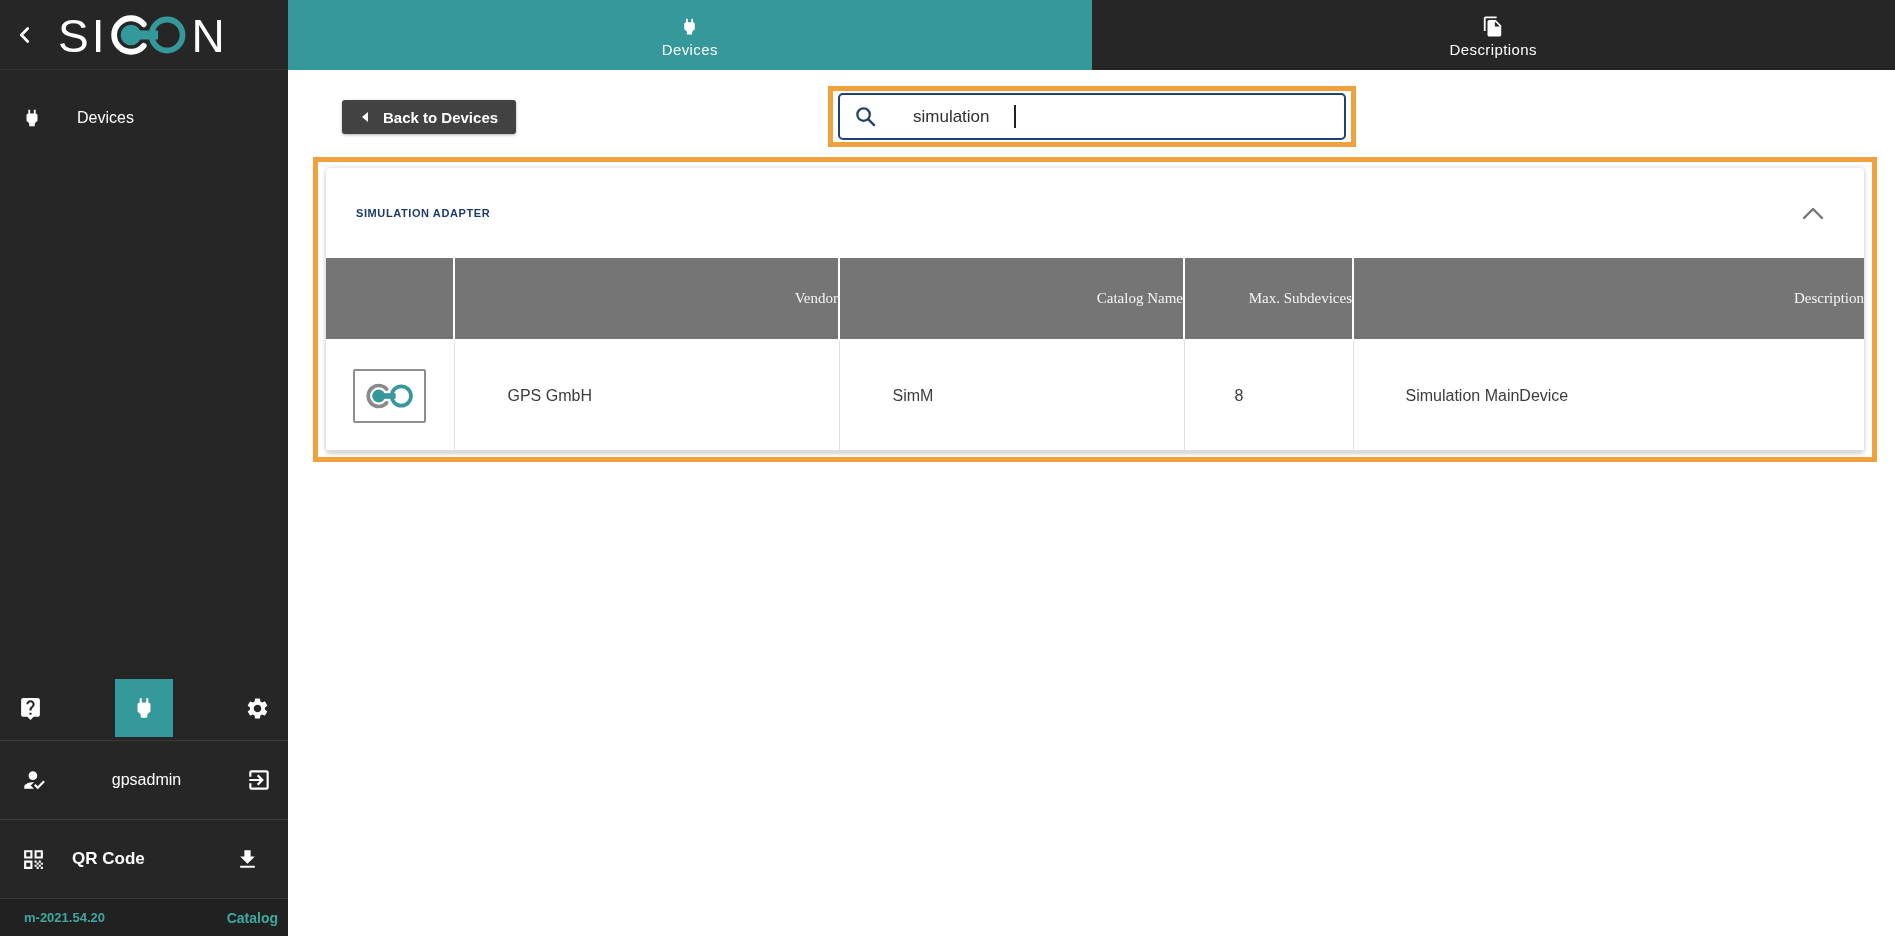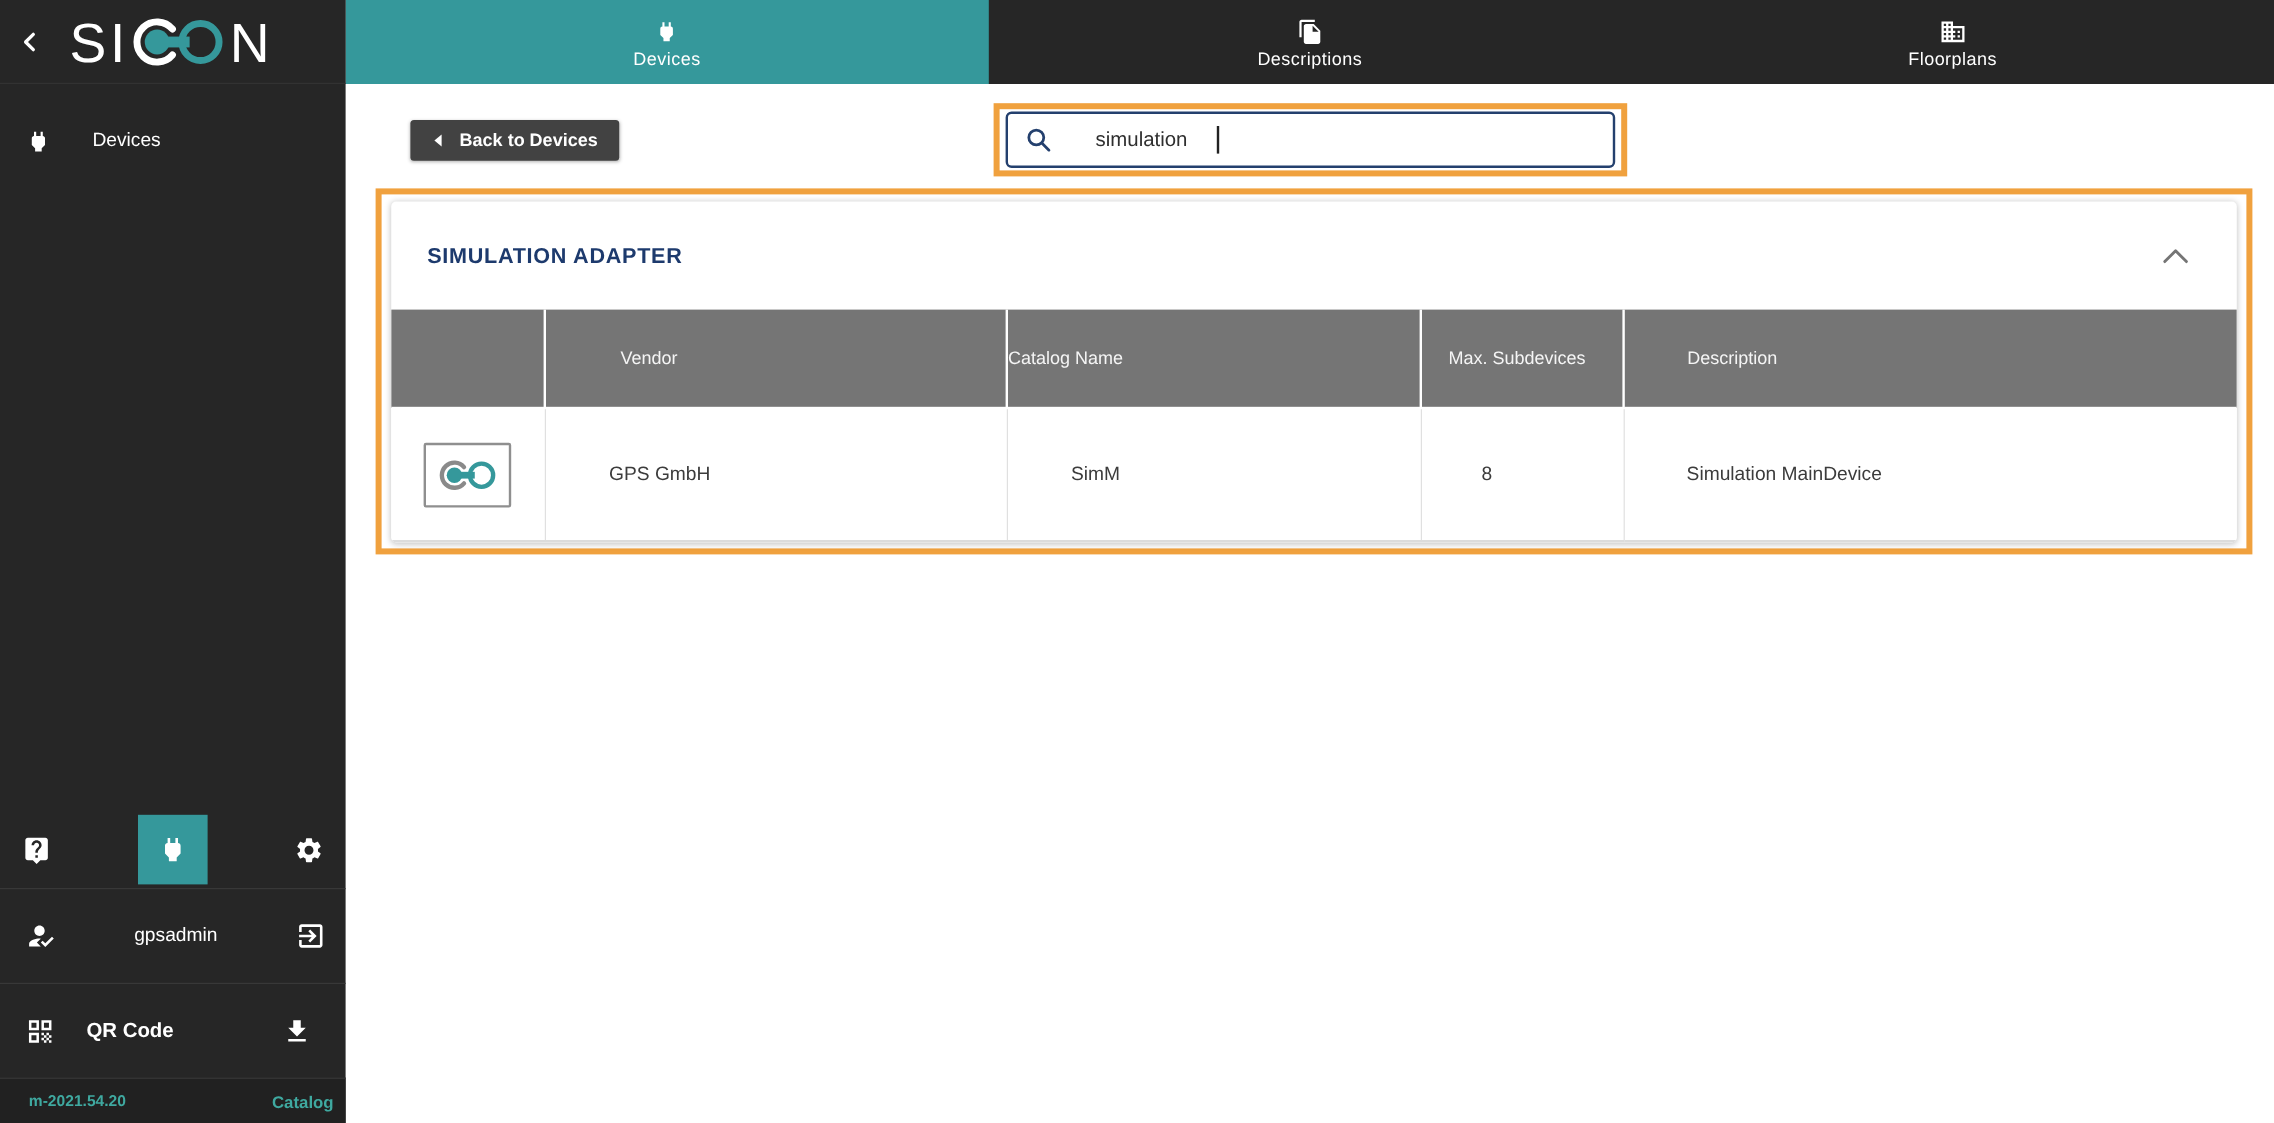--- a/index.html
+++ b/index.html
@@ -58,27 +58,27 @@
   .search-box { width:100%; height:100%; border:2px solid #24406e; border-radius:5px;
     display:flex; align-items:center; padding-left:14px; cursor:text; background:#fff;gap:23px; }
   .search-text { margin-left:13px; font-size:17px; color:#2f2f2f; }
   .caret { width:2px; height:23px; background:#222; margin-left:1px; }
 
   .table-wrap { position:absolute; left:25px; top:87px; width:1564px; height:305px;
     border:5px solid #f0a13e; padding:6px 8px; background:#fff; }
   .card { width:100%; background:#fff; border-radius:4px;
     box-shadow:0 1px 5px rgba(0,0,0,.25); overflow:hidden; }
   .card-header { height:90px; display:flex; align-items:center; padding:0 36px 0 30px; }
-  .panel-title { color:#1d3a6d; font-size:18px; font-weight:bold; letter-spacing:.6px; flex:1; }
+  .panel-title { color:#1d3a6d; font-size:11px; font-weight:bold; letter-spacing:.6px; flex:1; }
   .collapse-btn { cursor:pointer; display:flex; padding:4px; }
 
   table.devices { width:100%; border-collapse:collapse; table-layout:fixed; }
   table.devices th { background:#757575; color:#f5f5f5; font-weight:400; font-size:15px;
-    text-align:left; height:82px; border-right:2px solid #fff; vertical-align:middle;
-    line-height:2.1; border-bottom:2px solid #fff; }
+    text-align:right; height:82px; border-right:2px solid #fff; vertical-align:middle;
+    line-height:2.1; border-bottom:2px solid #fff;font-family:Liberation Serif, serif; }
   table.devices th:last-child { border-right:none; }
   table.devices td { height:111px; font-size:16px; color:#3c3c3c; vertical-align:middle;
     border-right:1px solid #e0e0e0; border-bottom:2px solid #dcdcdc; background:#fff; }
   table.devices td:last-child { border-right:none; }
   .col-icon { width:128px; }
   .col-vendor { width:385px; }
   .col-catalog { width:345px; }
   .col-max { width:169px; }
   .col-desc { width:511px; }
   .pad-vendor { padding-left:62px; }
@@ -184,26 +184,20 @@
     <svg width="21" height="23" viewBox="0 0 24 24">
       <path d="M16 7V3h-2v4h-4V3H8v4c-1.1 0-2 .9-2 2v6l3 3v3h6v-3l3-3V9c0-1.1-.9-2-2-2z" fill="#fff"></path>
     </svg>
     <span class="tab-label">Devices</span>
   </div>
   <div class="tab">
     <svg width="22" height="23" viewBox="0 0 24 24">
       <path d="M16 1H4c-1.1 0-2 .9-2 2v14h2V3h12V1zm-1 4l6 6v10c0 1.1-.9 2-2 2H7.99C6.89 23 6 22.1 6 21l.01-14c0-1.1.89-2 1.99-2h7zm-1 7h5.5L14 6.5V12z" fill="#fff"></path>
     </svg>
     <span class="tab-label">Descriptions</span>
-  </div>
-  <div class="tab">
-    <svg width="23" height="23" viewBox="0 0 24 24">
-      <path d="M12 7V3H2v18h20V7H12zM6 19H4v-2h2v2zm0-4H4v-2h2v2zm0-4H4V9h2v2zm0-4H4V5h2v2zm4 12H8v-2h2v2zm0-4H8v-2h2v2zm0-4H8V9h2v2zm0-4H8V5h2v2zm10 12h-8v-2h2v-2h-2v-2h2v-2h-2V9h8v10zm-2-8h-2v2h2v-2zm0 4h-2v2h2v-2z" fill="#fff"></path>
-    </svg>
-    <span class="tab-label">Floorplans</span>
   </div>
 </div>
 
 <div class="main">
 
   <button class="back-btn">
     <svg width="9" height="12" viewBox="0 0 9 12">
       <path d="M8 1L2 6l6 5z" fill="#fff"></path>
     </svg>
     <span>Back to Devices</span>

